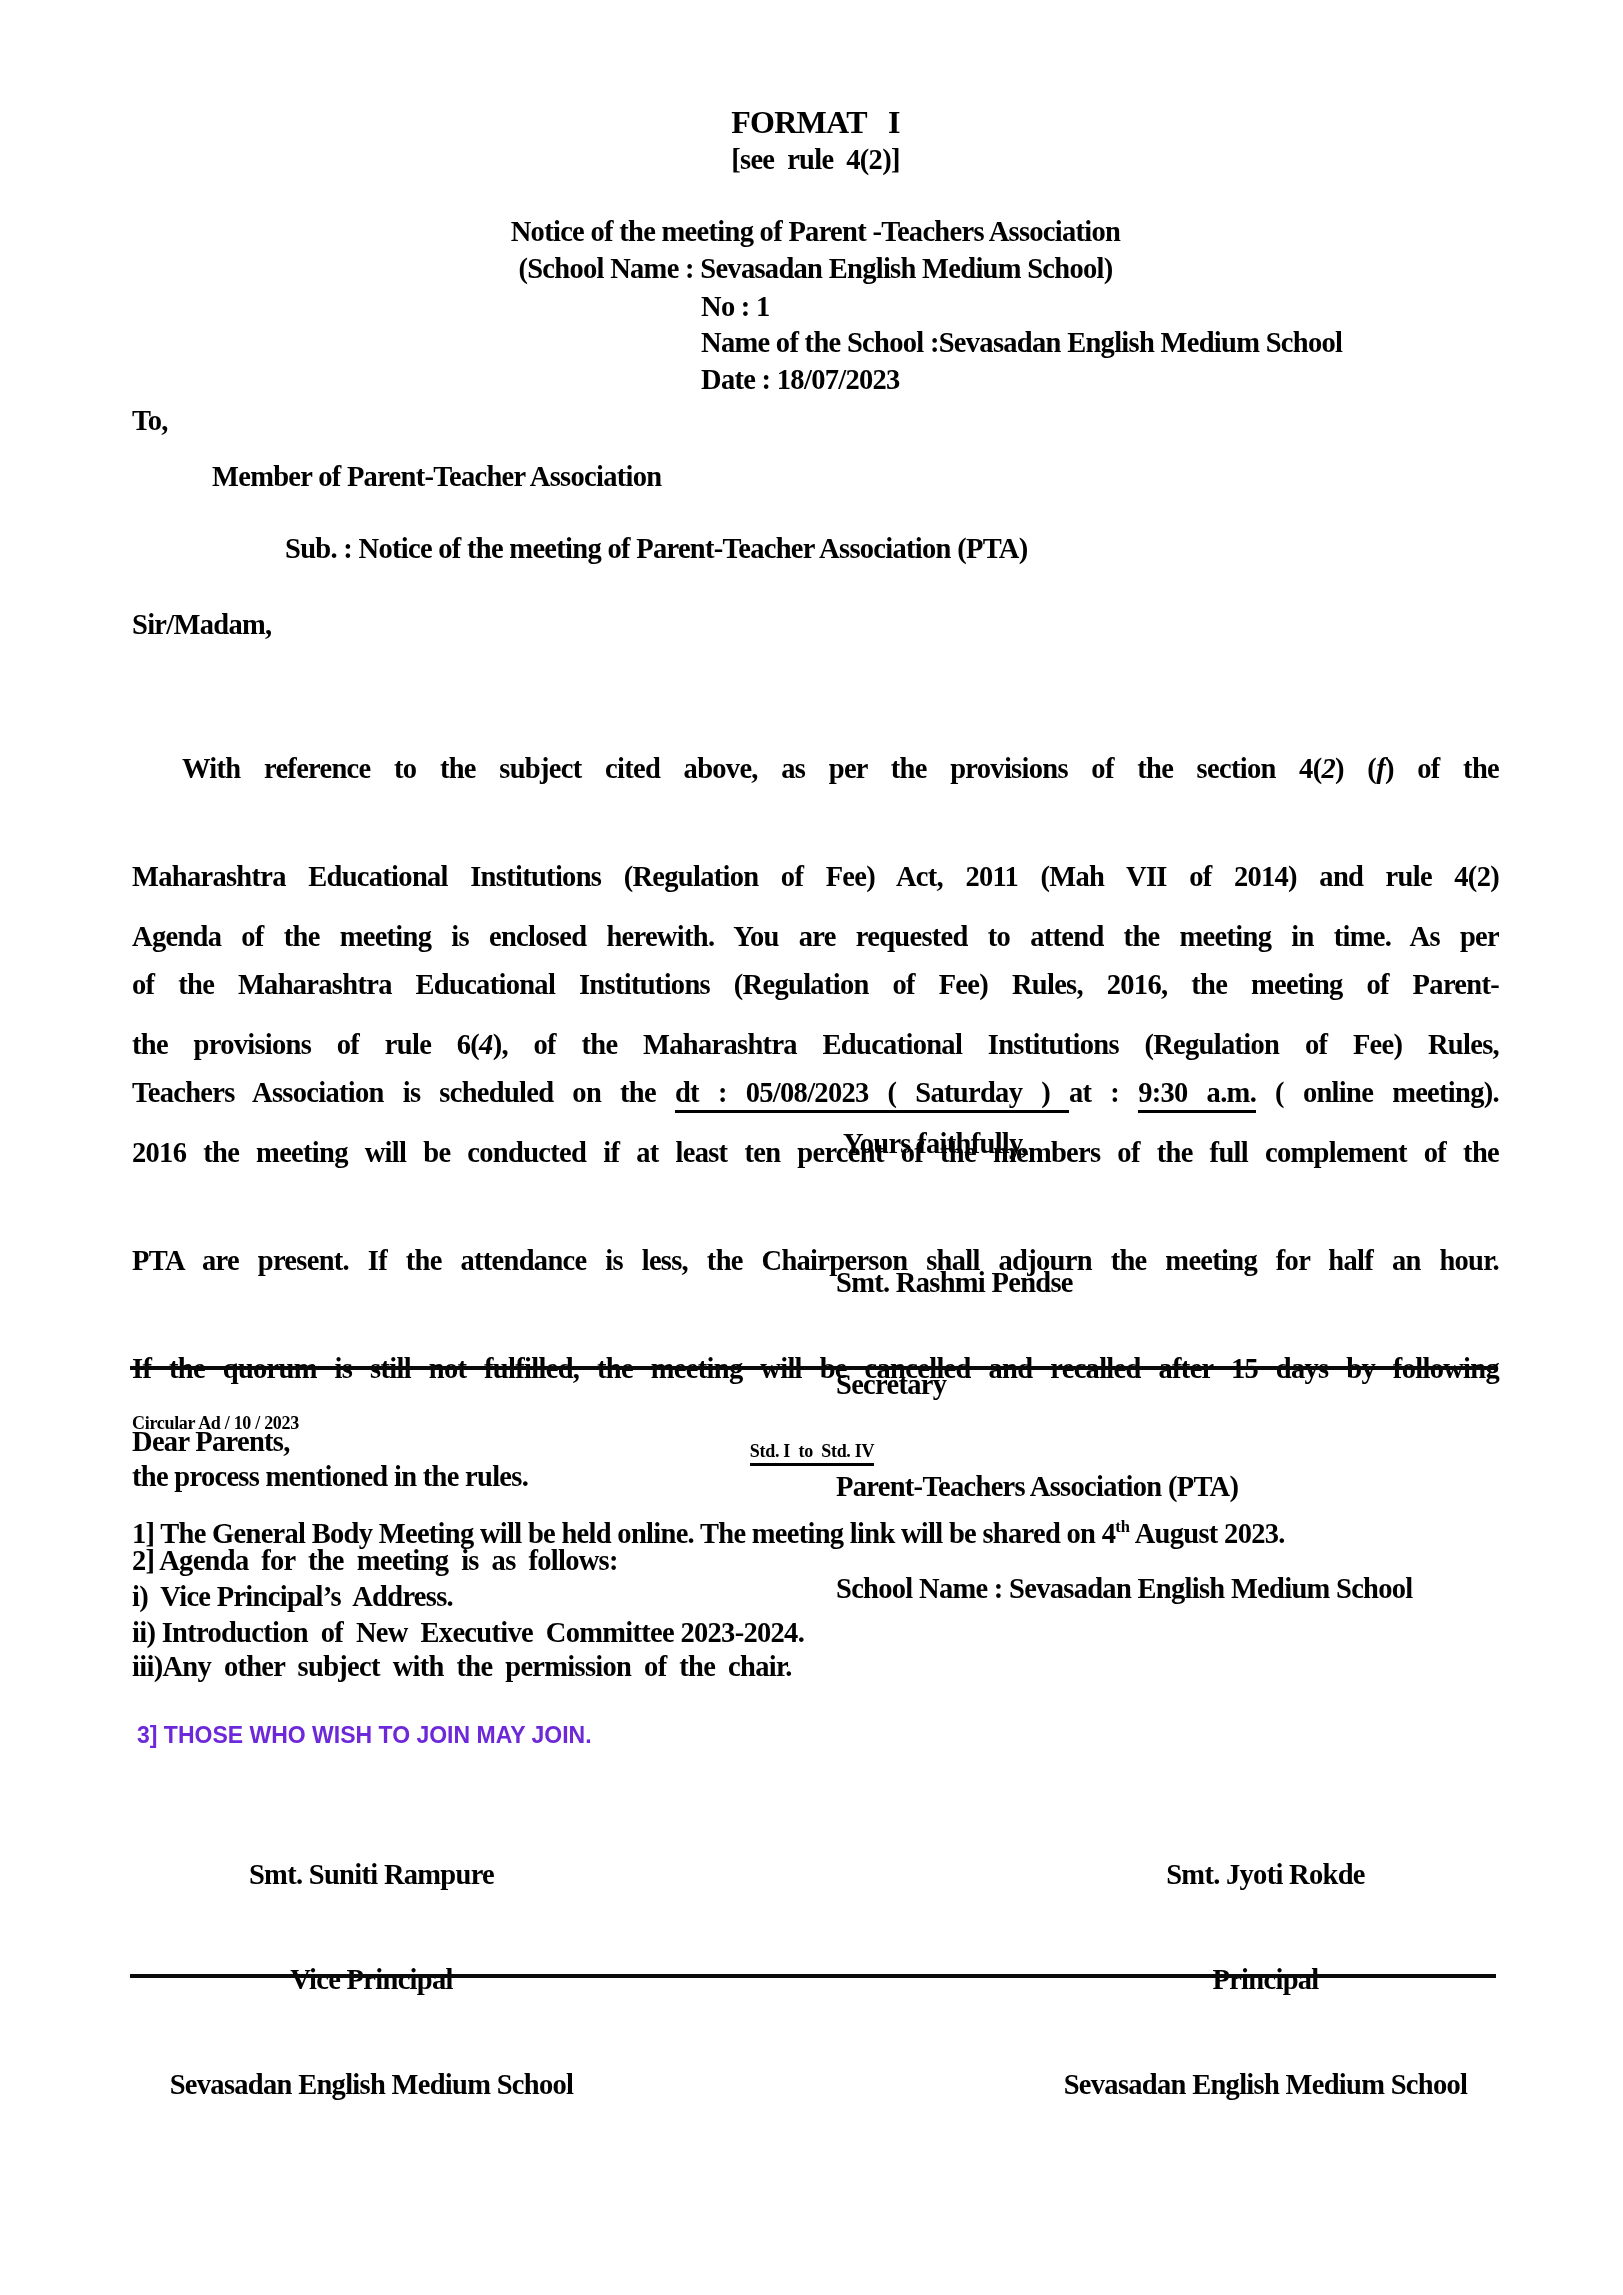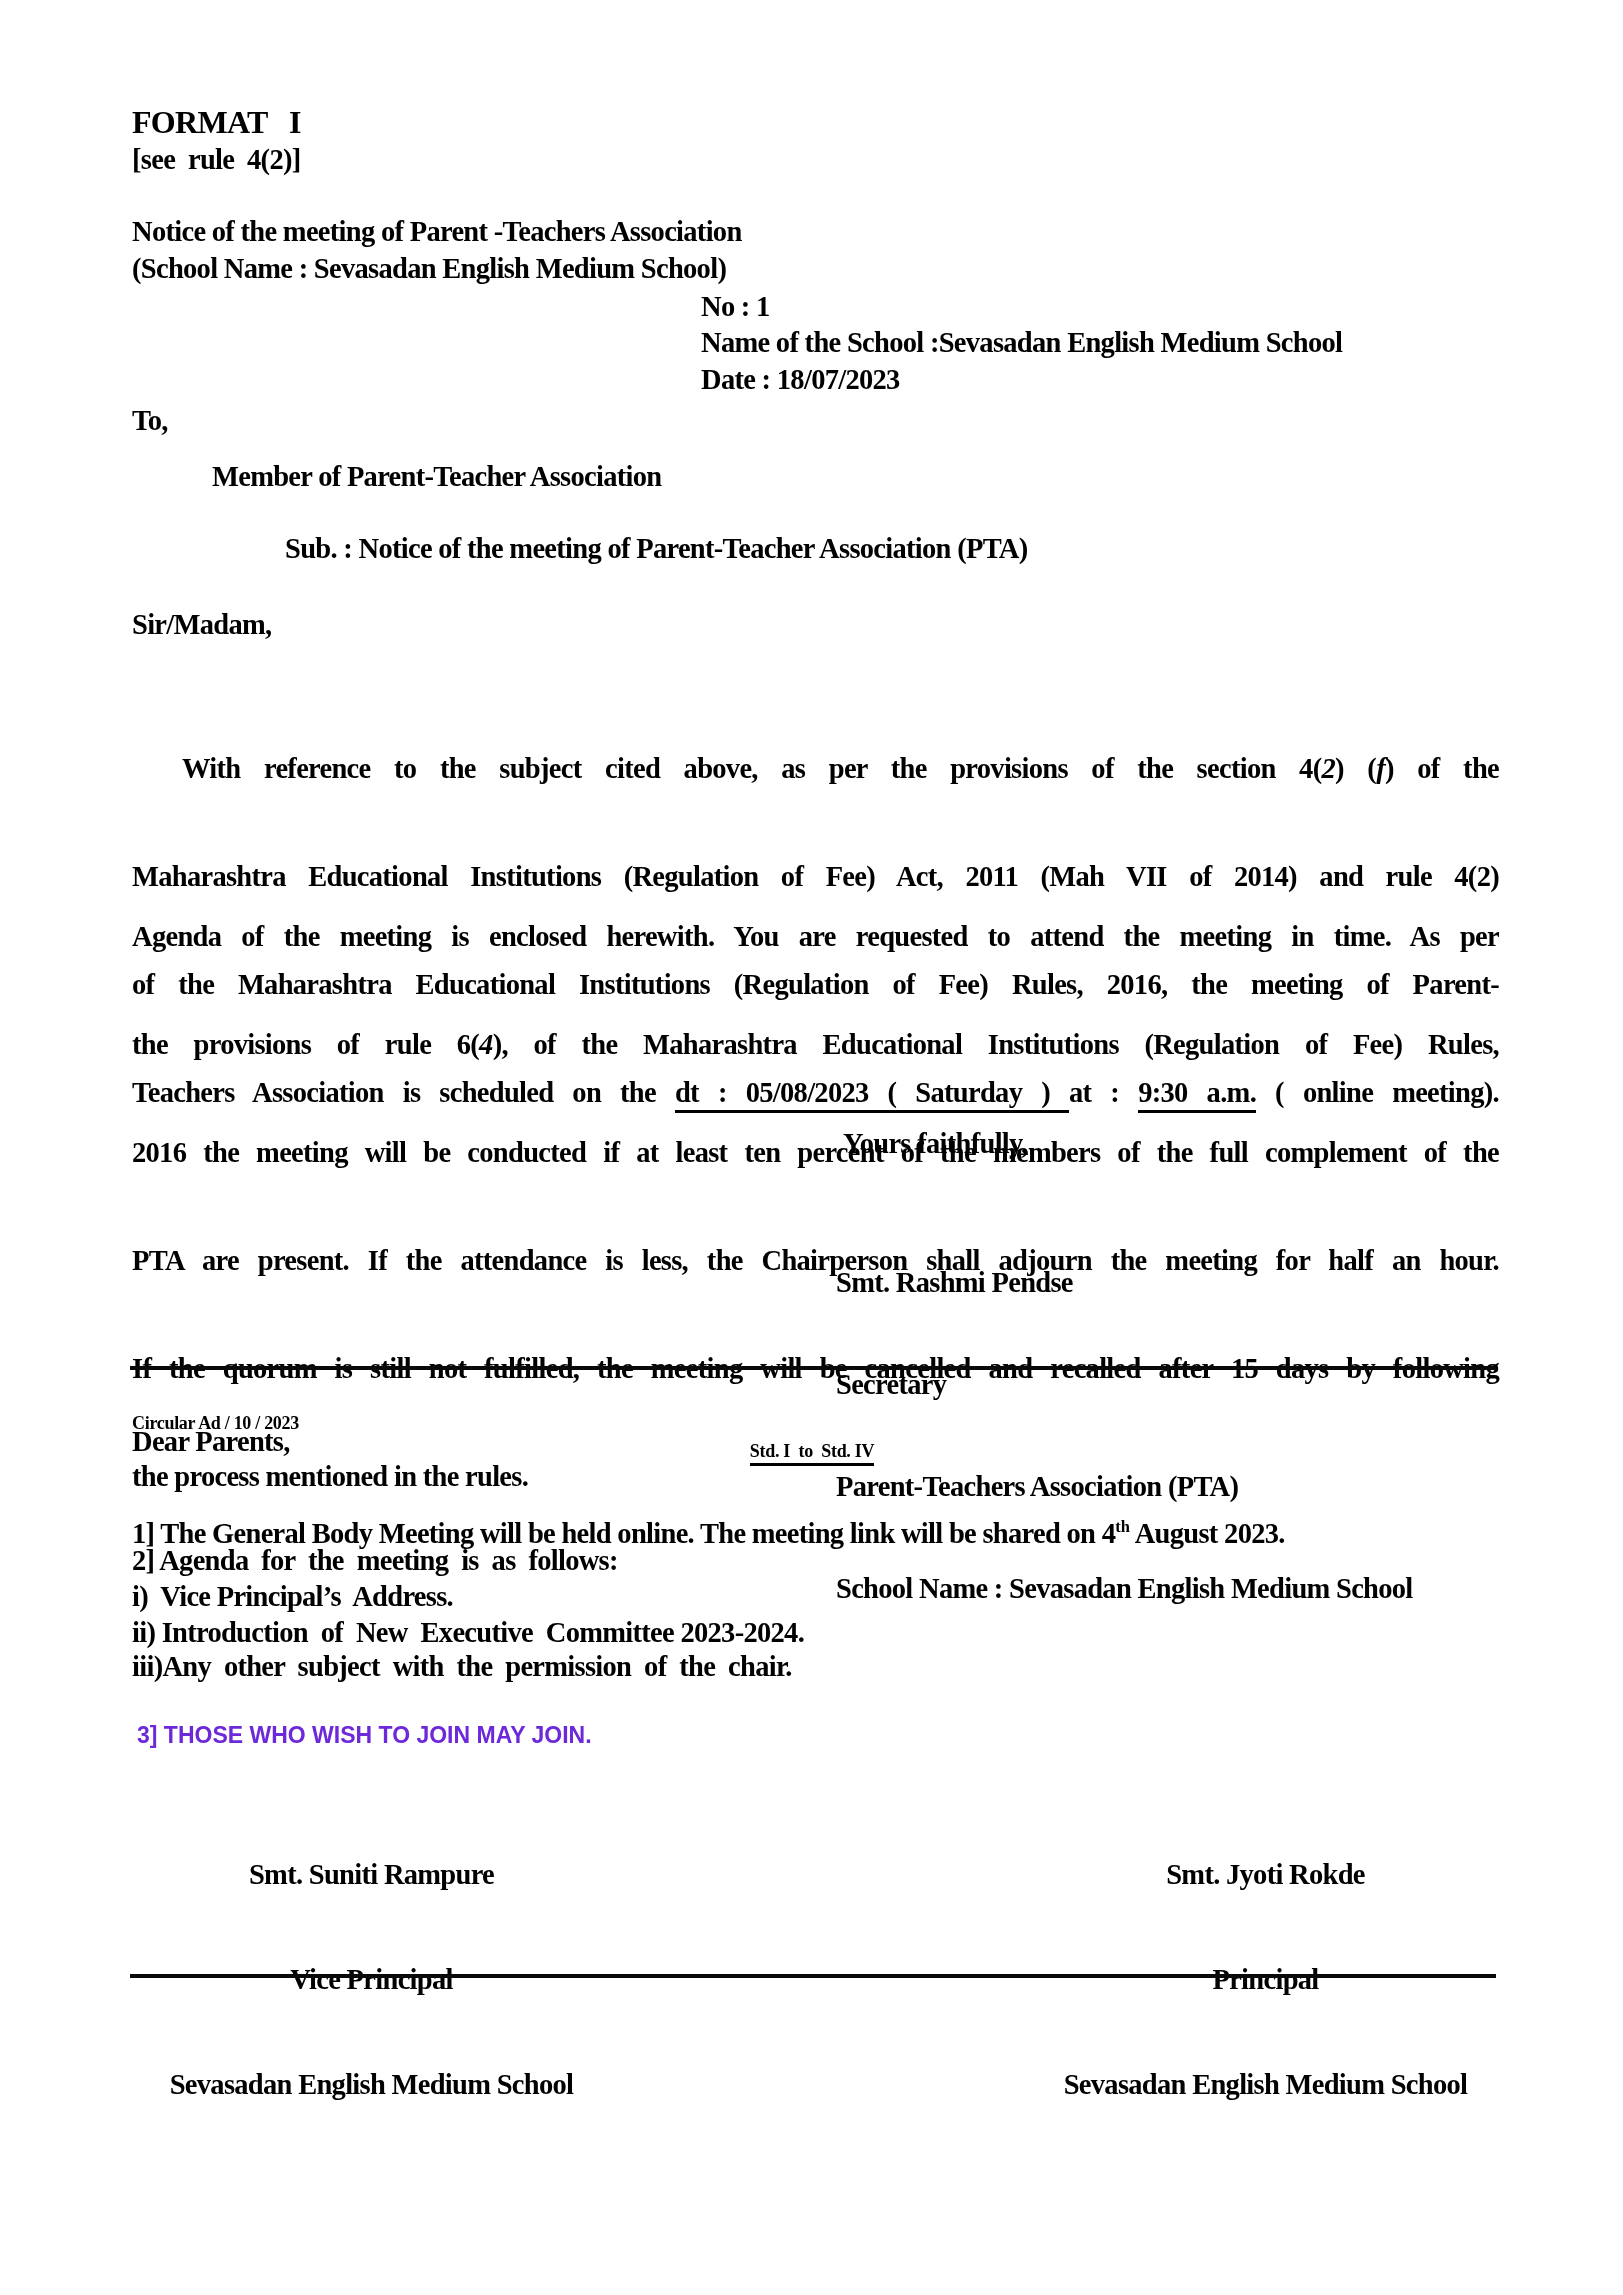--- a/index.html
+++ b/index.html
@@ -22,21 +22,21 @@
   .body41 { font-size: 28.5px; letter-spacing: -0.7px; line-height: 36px; white-space: pre-wrap; }
   .title46 { font-size: 32px; letter-spacing: -0.7px; line-height: 37px; white-space: pre-wrap; }
   .small32 { font-size: 18px; letter-spacing: -0.3px; line-height: 28px; white-space: pre-wrap; }
   .sans33 {
     font-family: "Liberation Sans", sans-serif;
     font-weight: bold;
     font-size: 23px;
     line-height: 28px;
     color: #6d28d9;
   }
-  .center { text-align: left; }
+  .center { text-align: center; }
   .pline { height: 36px; text-align: justify; text-align-last: justify; white-space: normal; }
   .pline.lastline { text-align: left; text-align-last: left; }
   .pline.indent { padding-left: 50px; }
   .it { font-style: italic; }
   .ul { border-bottom: 3.5px solid #000; padding-bottom: 2.1px; text-align: right; }
   .sup { vertical-align: super; font-size: 58%; letter-spacing: 0; }
   .rule { height: 0; border-top: 4.2px solid #0a0a0a; }
   .closing-block { line-height: 34px; }
   .sig-col { text-align: center; line-height: 35px; }
 </style>

